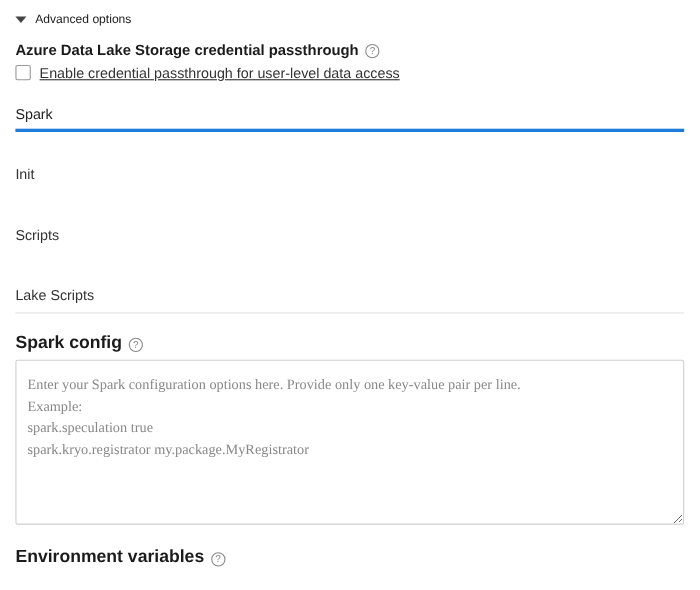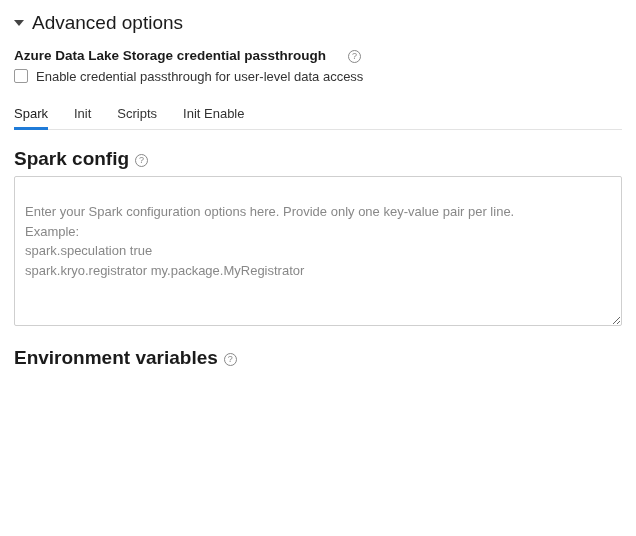--- a/index.html
+++ b/index.html
@@ -12,35 +12,35 @@
     background: #fff;
     width: 636px;
   }
   .section-header {
     display: flex;
     align-items: center;
     gap: 8px;
     margin-bottom: 14px;
   }
   .section-header .title {
-    font-size: 19px;
+    font-size: 11px;
     font-weight: 400;
     color: #1b1b1b;
   }
   .caret-down {
     width: 0; height: 0;
     border-left: 5px solid transparent;
     border-right: 5px solid transparent;
     border-top: 6px solid #444;
   }
   .passthrough-block { margin-bottom: 16px; }
   .passthrough-header {
     display: flex;
     align-items: center;
-    gap: 22px;
+    gap: 6px;
     margin-bottom: 6px;
   }
   .passthrough-header .label {
     font-weight: 600;
     font-size: 13.5px;
     color: #1b1b1b;
   }
   .info-icon {
     width: 13px; height: 13px;
     border: 1px solid #888;
@@ -51,35 +51,37 @@
     font-size: 9px;
     color: #888;
     line-height: 1;
     position: relative;
     top: 1px;
   }
   .checkbox-row {
     display: flex;
     align-items: flex-start;
     gap: 8px;
+    text-decoration: underline;
   }
   .checkbox {
     width: 14px; height: 14px;
     border: 1px solid #999;
     border-radius: 2px;
     background: #fff;
   }
   .checkbox-row .cb-label {
     font-size: 13px;
     color: #333;
   }
   .tabs {
     display: flex;
     gap: 26px;
     border-bottom: 1px solid #e3e3e3;
+    flex-direction: column;
   }
   .tab {
     padding: 6px 0 8px 0;
     font-size: 13px;
     color: #333;
     cursor: pointer;
     position: relative;
   }
   .tab.active {
     color: #222;
@@ -95,30 +97,30 @@
   }
   .field-block { margin-top: 18px; }
   .field-label-row {
     display: flex;
     align-items: center;
     gap: 6px;
     margin-bottom: 6px;
   }
   .field-label-row .field-label {
     font-weight: 600;
-    font-size: 19px;
+    font-size: 16px;
     color: #1b1b1b;
   }
   .textarea {
     width: 100%;
     min-height: 140px;
     border: 1px solid #cfcfcf;
     border-radius: 2px;
-    padding: 25px 10px;
-    font-family: Liberation Sans, sans-serif;
+    padding: 12px 10px;
+    font-family: Liberation Serif, serif;
     font-size: 13px;
     color: #333;
     resize: both;
     overflow: auto;
     line-height: 1.5;
   }
   .textarea::placeholder {
     color: #888;
     white-space: pre-wrap;
   }
@@ -147,21 +149,21 @@
   <div class="checkbox-row">
     <span class="checkbox"></span>
     <span class="cb-label">Enable credential passthrough for user-level data access</span>
   </div>
 </div>
 
 <div class="tabs">
   <div class="tab active">Spark</div>
   <div class="tab">Init</div>
   <div class="tab">Scripts</div>
-  <div class="tab">Init Enable</div>
+  <div class="tab">Lake Scripts</div>
 </div>
 
 <div class="field-block">
   <div class="field-label-row">
     <span class="field-label">Spark config</span>
     <span class="info-icon">?</span>
   </div>
   <textarea class="textarea" style="min-height: 150px;" placeholder="Enter your Spark configuration options here. Provide only one key-value pair per line.
 Example:
 spark.speculation true

